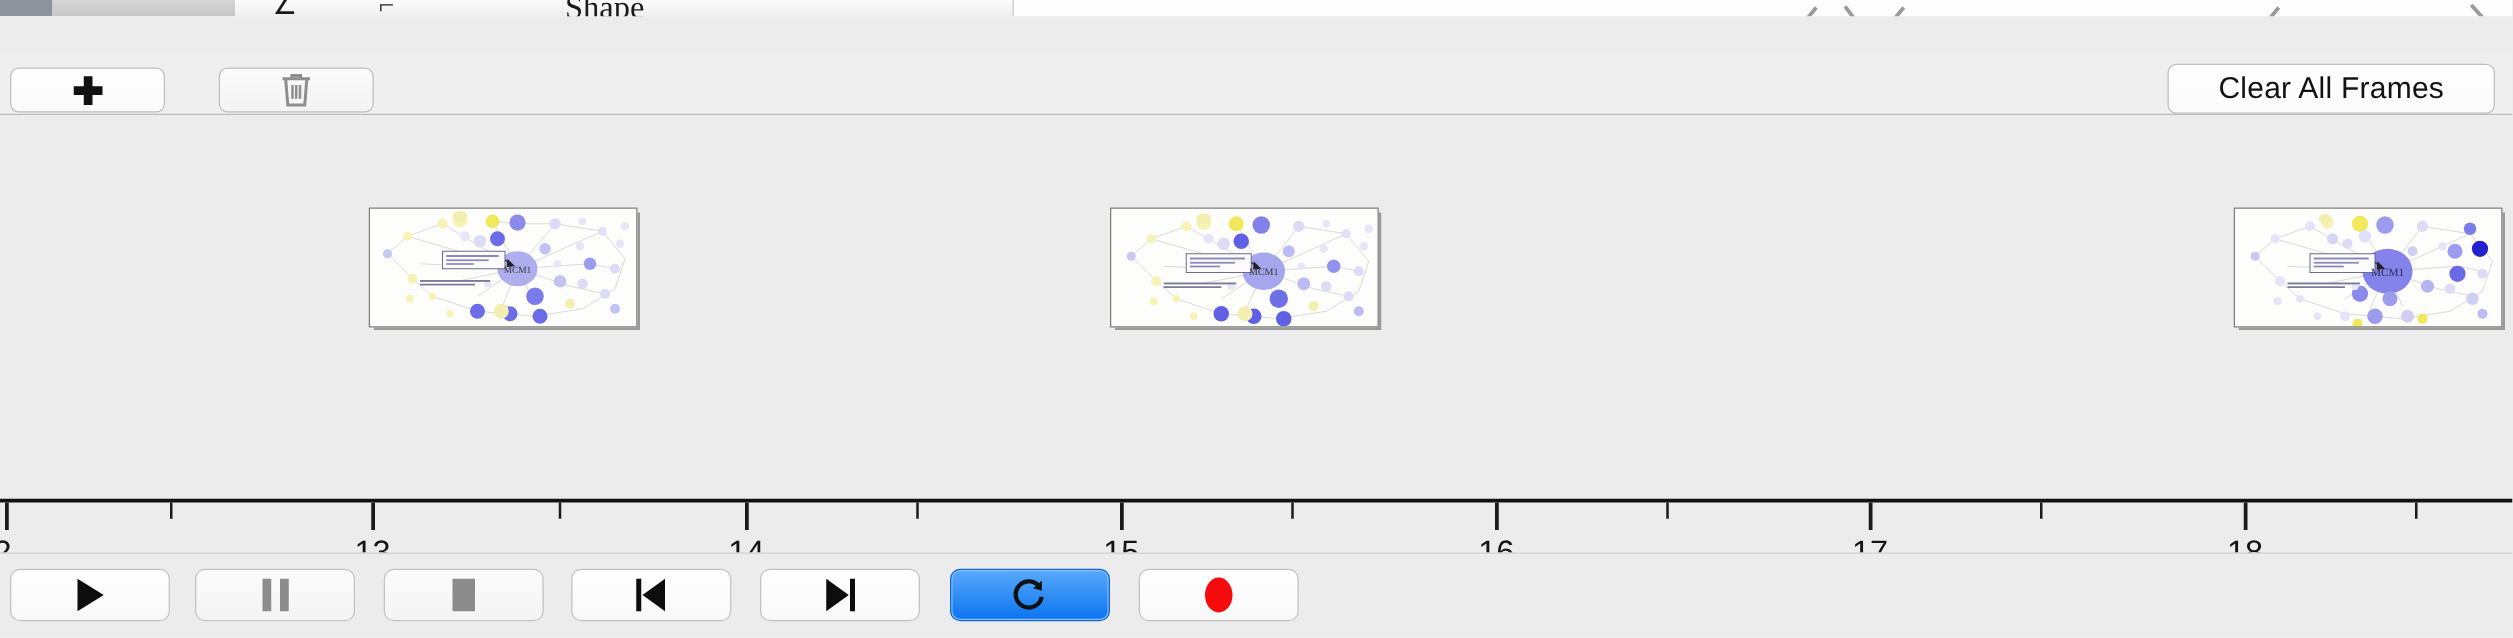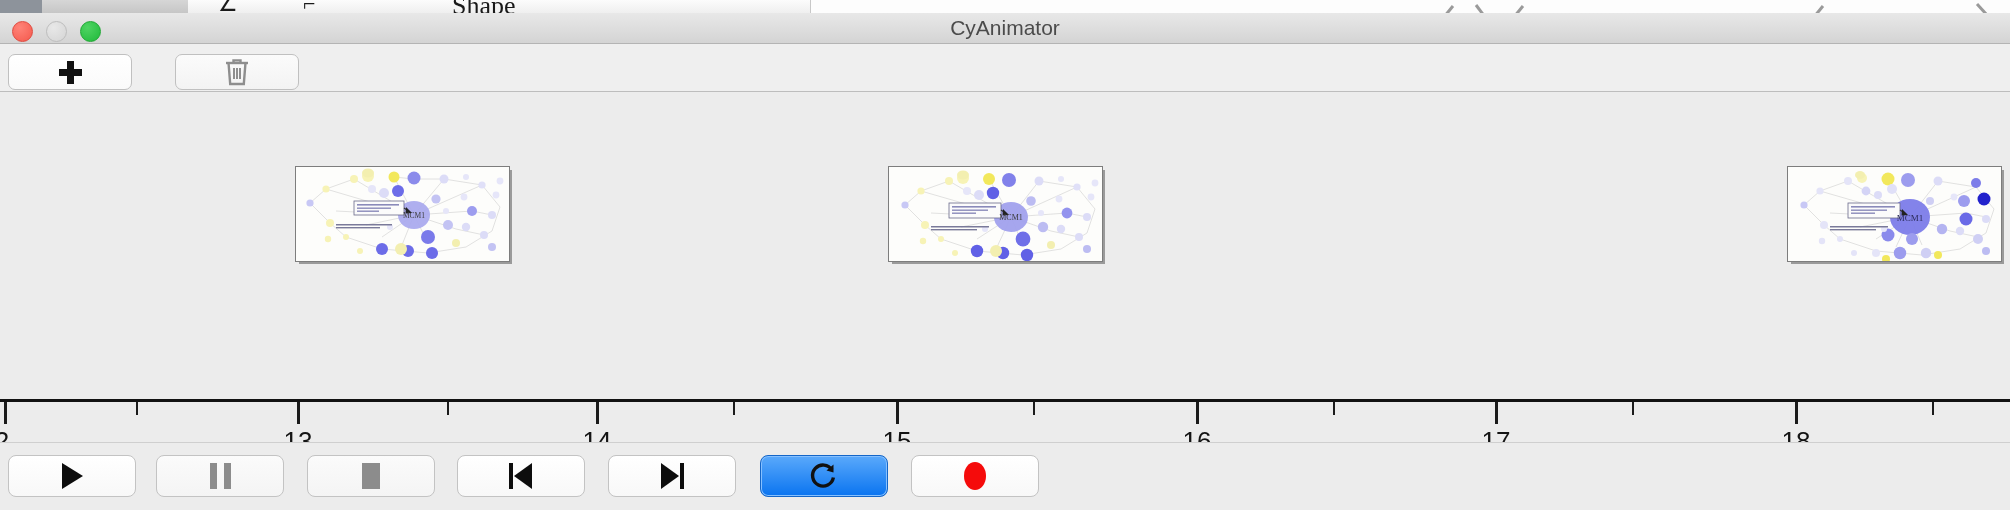--- a/index.html
+++ b/index.html
@@ -131,41 +131,34 @@
         <path d="M4 16 L13 5" stroke="#9a9a9a" stroke-width="3" fill="none"></path>
       </svg>
     <svg class="bg-chev" style="left:1810px;" viewBox="0 0 22 22">
         <path d="M4 16 L13 5" stroke="#9a9a9a" stroke-width="3" fill="none"></path>
       </svg>
     <svg class="bg-chev" style="left:1975px;top:2px;width:30px;height:26px;" viewBox="0 0 30 26">
         <path d="M2 2 L22 24" stroke="#9a9a9a" stroke-width="3" fill="none"></path>
       </svg>
   </div>
 
-  <div class="titlebar">
-    <div class="traffic">
-      <span class="dot close"></span>
-      <span class="dot min"></span>
-      <span class="dot zoom"></span>
-    </div>
-    <div class="wintitle">CyAnimator</div>
-  </div>
 
   <div class="toolbar">
     <div class="btn" id="add-btn">
       <span class="plus"></span>
     </div>
     <div class="btn flat" id="del-btn">
       <svg width="28" height="30" viewBox="0 0 28 30">
         <path d="M3 6 h22" stroke="#8e8e8e" stroke-width="2.4" fill="none"></path>
         <path d="M10.5 6 V3.4 h7 V6" stroke="#8e8e8e" stroke-width="2.4" fill="none"></path>
         <path d="M5.6 6.8 L7.2 27 h13.6 L22.4 6.8" stroke="#8e8e8e" stroke-width="2.4" fill="none"></path>
         <path d="M11 11 v11 M14 11 v11 M17 11 v11" stroke="#8e8e8e" stroke-width="2" fill="none"></path>
       </svg>
     </div>
+    <div class="btn" id="clear-btn">Clear All Frames</div>
   </div>
 
   <div class="timeline">
 
     <div class="frame" style="left:295px;top:74px;">
       <div class="shadow"></div>
       <div class="canvas">
         <svg width="213" height="94" viewBox="0 0 213 94">
           <g stroke="#c9c9c9" stroke-width="0.55" fill="none">
             <path d="M118 48 L58 12 M118 48 L98 10 M118 48 L148 12 M118 48 L186 18 M118 48 L176 44 M118 48 L160 62 M118 48 L132 76 M118 48 L106 78 M118 48 L86 70 M118 48 L70 58 M118 48 L40 44 M118 48 L30 22 M58 12 L30 22 M30 22 L14 36 M14 36 L34 56 M34 56 L50 70 M50 70 L86 82 M86 82 L132 86 M132 86 L170 80 M170 80 L196 64 M196 64 L204 40 M204 40 L186 18 M148 12 L186 18 M98 10 L118 12 M118 12 L148 12 M176 44 L196 48 M160 62 L188 68"></path>

